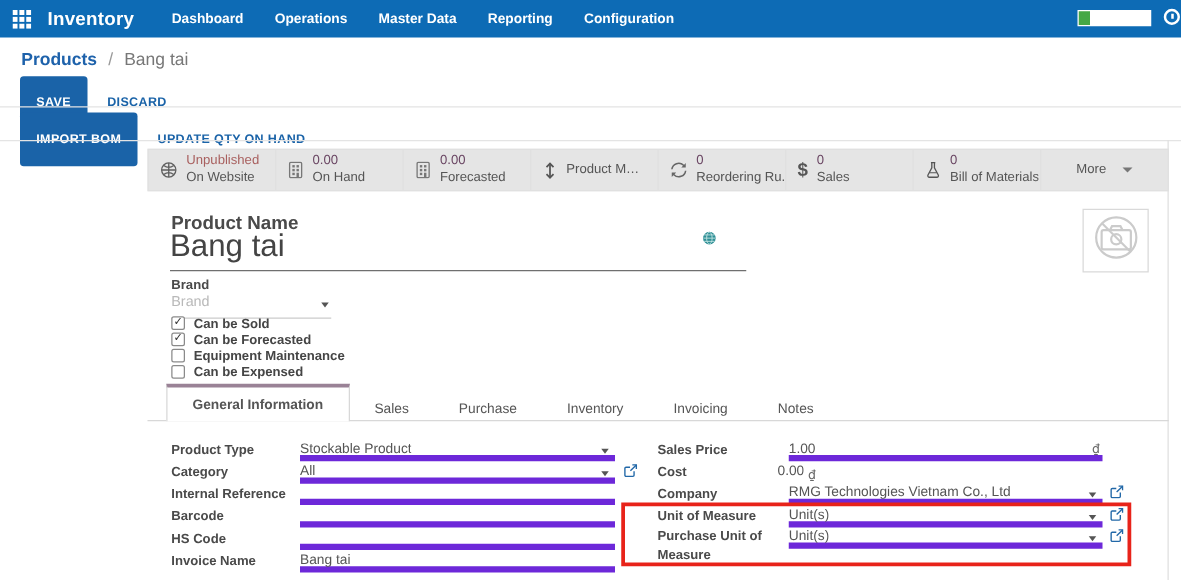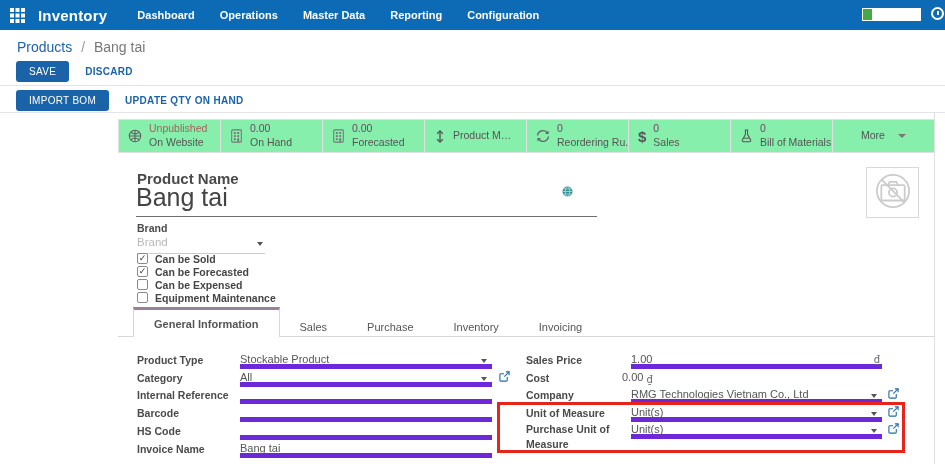--- a/index.html
+++ b/index.html
@@ -17,32 +17,32 @@
   .app-name{margin-left:13px;font-size:15px;font-weight:700;letter-spacing:.2px;cursor:pointer;}
   .topnav{margin-left:30px;display:flex;gap:25px;font-size:11px;font-weight:600;}
   .topnav span{cursor:pointer;white-space:nowrap;}
   .progress{position:absolute;right:24px;top:8px;width:59px;height:13px;background:#fff;padding:1px;}
   .progress .fill{height:100%;background:var(--progress_green);}
   .clock{position:absolute;right:1px;top:7px;width:13px;height:13px;border:2px solid #fff;border-radius:50%;}
   .clock i{position:absolute;left:4px;top:2px;width:1.5px;height:4px;background:#fff;}
 
   
   .breadcrumb{position:absolute;left:17px;top:39px;font-size:14px;}
-  .bc-parent{color:var(--link_blue);font-weight:400;cursor:pointer;}
+  .bc-parent{color:var(--link_blue);font-weight:700;cursor:pointer;}
   .bc-sep{color:#999;margin:0 5px;}
   .bc-cur{color:#777;}
   .btnrow1{position:absolute;left:16px;top:61px;display:flex;align-items:center;gap:16px;}
   .btnrow2{position:absolute;left:16px;top:90px;display:flex;align-items:center;gap:16px;}
-  .btn-fill{background:var(--accent_blue);color:#fff;font-size:10px;font-weight:400;padding:5px 13px;border-radius:3px;border:none;cursor:pointer;letter-spacing:.3px;font-family:inherit;}
+  .btn-fill{background:var(--accent_blue);color:#fff;font-size:10px;font-weight:700;padding:16px 13px;border-radius:3px;border:none;cursor:pointer;letter-spacing:.3px;font-family:inherit;}
   .btn-link{color:var(--accent_blue);font-size:10px;font-weight:700;cursor:pointer;letter-spacing:.3px;background:none;border:none;font-family:inherit;}
   .hr{position:absolute;left:0;width:945px;border-top:1px solid #e4e4e4;}
   .sheet-right{position:absolute;left:934px;top:112px;height:352px;border-left:1px solid #e0e0e0;}
 
   
-  .statrow{position:absolute;left:118px;top:119px;width:817px;height:34px;display:flex;border:1px solid #e0e0e0;background:#86efac;}
+  .statrow{position:absolute;left:118px;top:119px;width:817px;height:34px;display:flex;border:1px solid #e0e0e0;background:#e5e5e5;}
   .stat{flex:1;display:flex;align-items:center;gap:7px;padding:0 9px;border-right:1px solid #e0e0e0;overflow:hidden;white-space:nowrap;cursor:pointer;}
   .stat:last-child{border-right:none;}
   .stat.center{justify-content:center;}
   .sicon{flex:0 0 auto;display:flex;align-items:center;}
   .sval{display:block;font-size:10.5px;color:var(--stat_value);line-height:1.3;}
   .sval.unpub{color:var(--unpublished_red);}
   .slbl{display:block;font-size:10.5px;color:#555;line-height:1.3;overflow:hidden;text-overflow:ellipsis;}
   .dollar{font-size:15px;color:#555;font-weight:600;}
   .caret-down{width:0;height:0;border-left:4px solid transparent;border-right:4px solid transparent;border-top:4px solid #777;display:inline-block;margin-left:6px;}
 
@@ -262,34 +262,35 @@
   <div class="chk-row">
     <span class="chk-box">✓</span>
     <span class="chk-lbl">Can be Sold</span>
   </div>
   <div class="chk-row">
     <span class="chk-box">✓</span>
     <span class="chk-lbl">Can be Forecasted</span>
   </div>
   <div class="chk-row">
     <span class="chk-box"></span>
-    <span class="chk-lbl">Can be Expensed</span>
+    <span class="chk-lbl">Equipment Maintenance</span>
   </div>
   <div class="chk-row">
     <span class="chk-box"></span>
-    <span class="chk-lbl">Equipment Maintenance</span>
+    <span class="chk-lbl">Can be Expensed</span>
   </div>
 </div>
 
 <div class="tabs">
   <div class="tab active">General Information</div>
   <div class="tab">Sales</div>
   <div class="tab">Purchase</div>
   <div class="tab">Inventory</div>
   <div class="tab">Invoicing</div>
+  <div class="tab">Notes</div>
 </div>
 <div class="tabline"></div>
 
 <div class="flabel" style="left:137px;top:353px">Product Type</div>
 <div class="fvalue uline" style="left:240px;top:353px;width:252px">
   <span class="vtext">Stockable Product</span><span class="sel-caret"></span>
 </div>
 
 <div class="flabel" style="left:137px;top:371px">Category</div>
 <div class="fvalue uline" style="left:240px;top:371px;width:252px">

